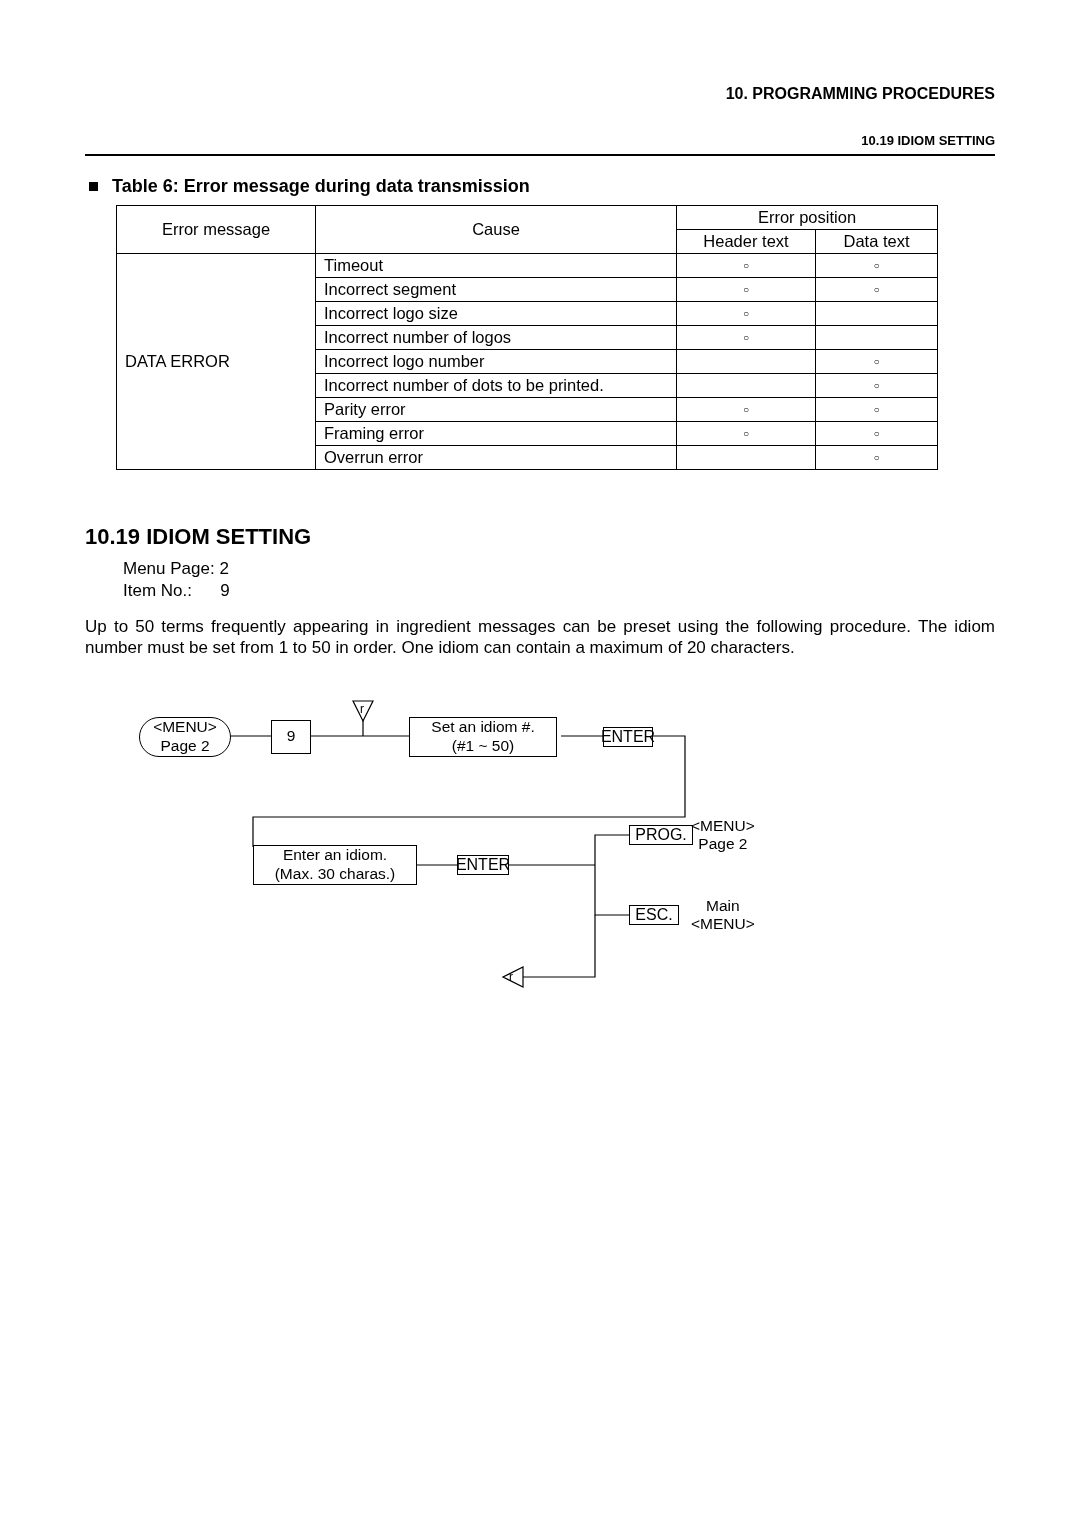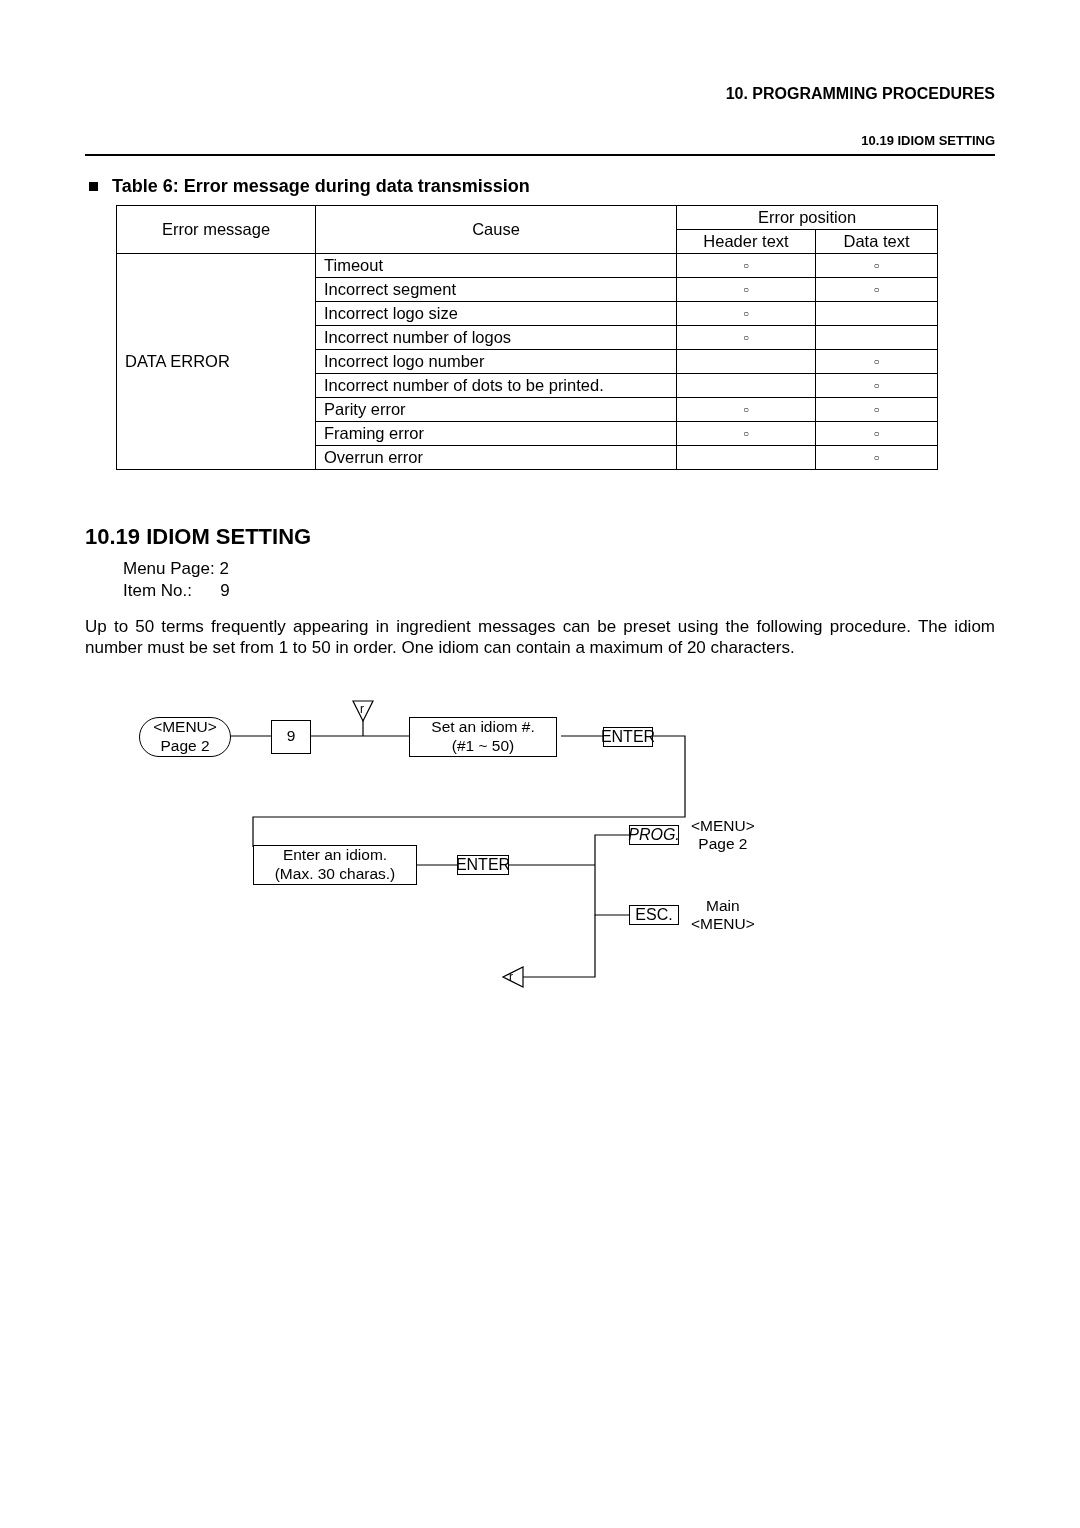--- a/index.html
+++ b/index.html
@@ -270,21 +270,21 @@
 
     <div class="node" style="left:128px; top:158px; width:164px; height:40px;">
       <span>Enter an idiom.</span>
       <span>(Max. 30 charas.)</span>
     </div>
 
     <div class="node small" style="left:332px; top:168px; width:52px; height:20px;">
       <span>ENTER</span>
     </div>
 
-    <div class="node small" style="left:504px; top:138px; width:50px; height:20px;font-style:italic;">
+    <div class="node small" style="left:504px; top:138px; width:64px; height:20px;">
       <span>PROG.</span>
     </div>
 
     <div class="node small" style="left:504px; top:218px; width:50px; height:20px;">
       <span>ESC.</span>
     </div>
 
     <div class="plain" style="left:566px; top:130px;">
       <span>&lt;MENU&gt;</span><br>
       <span>Page 2</span>

